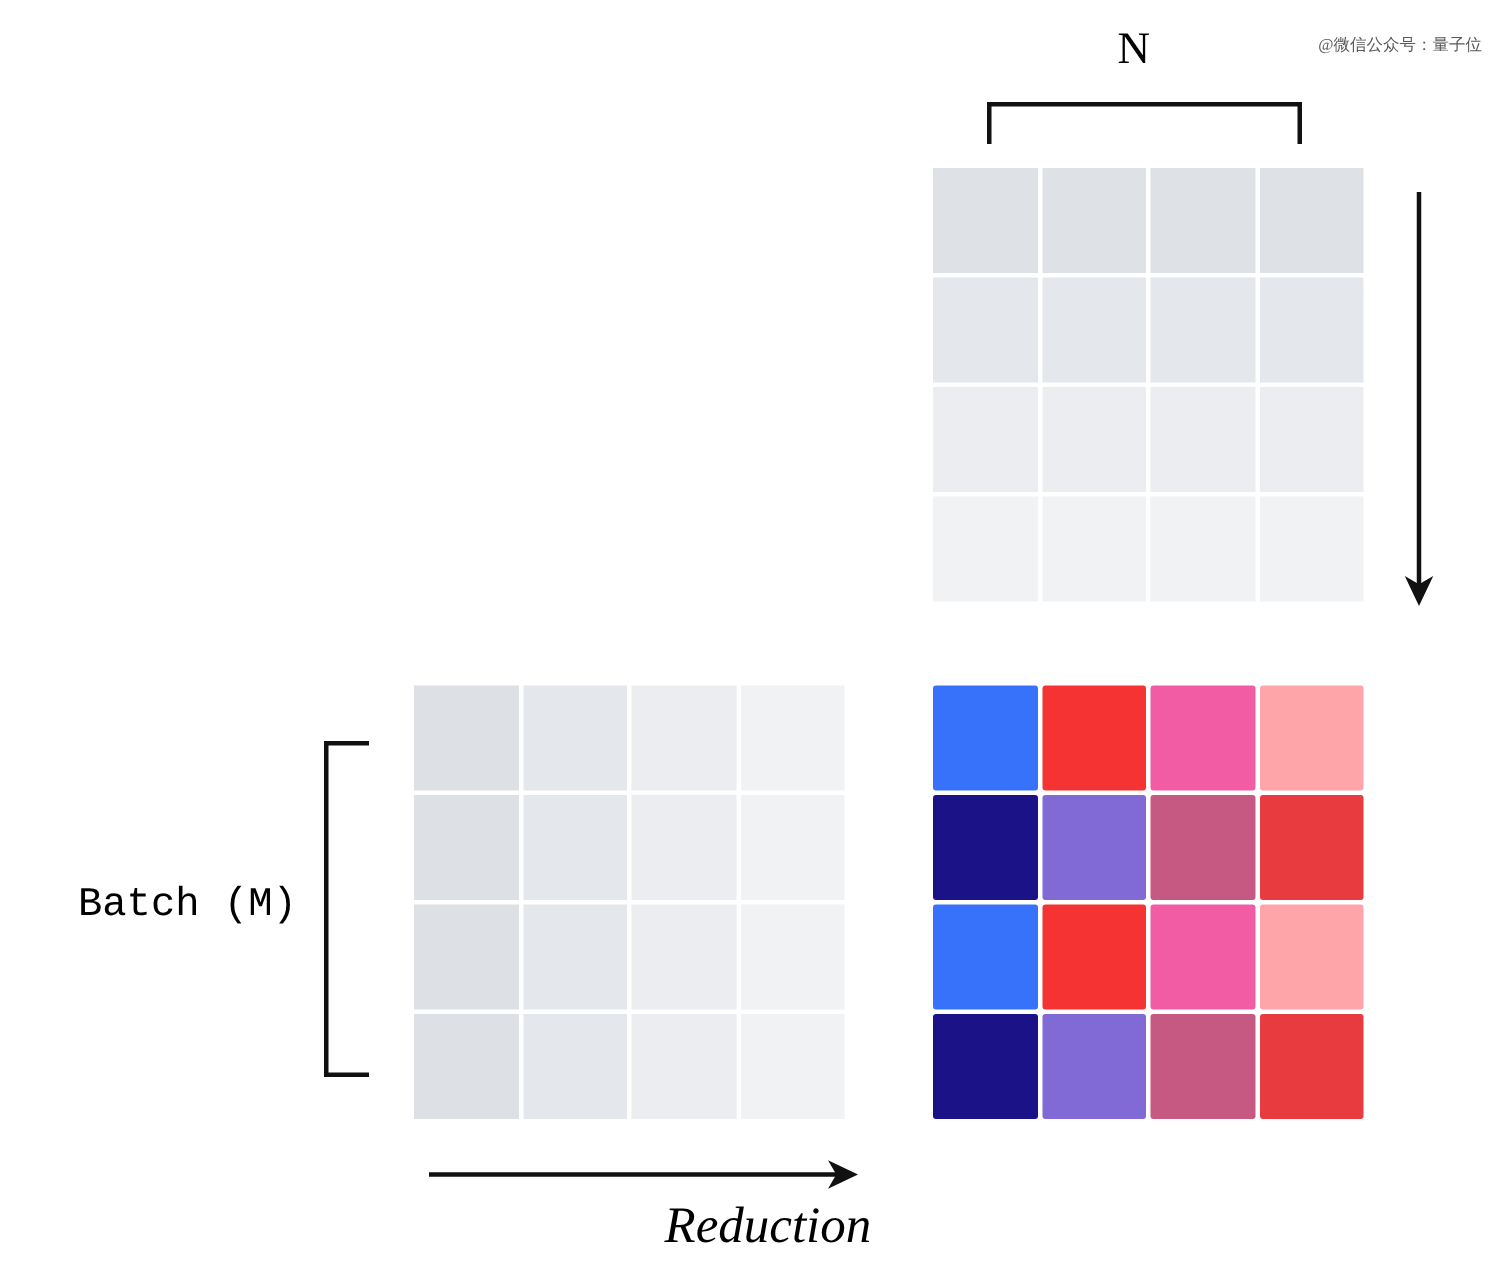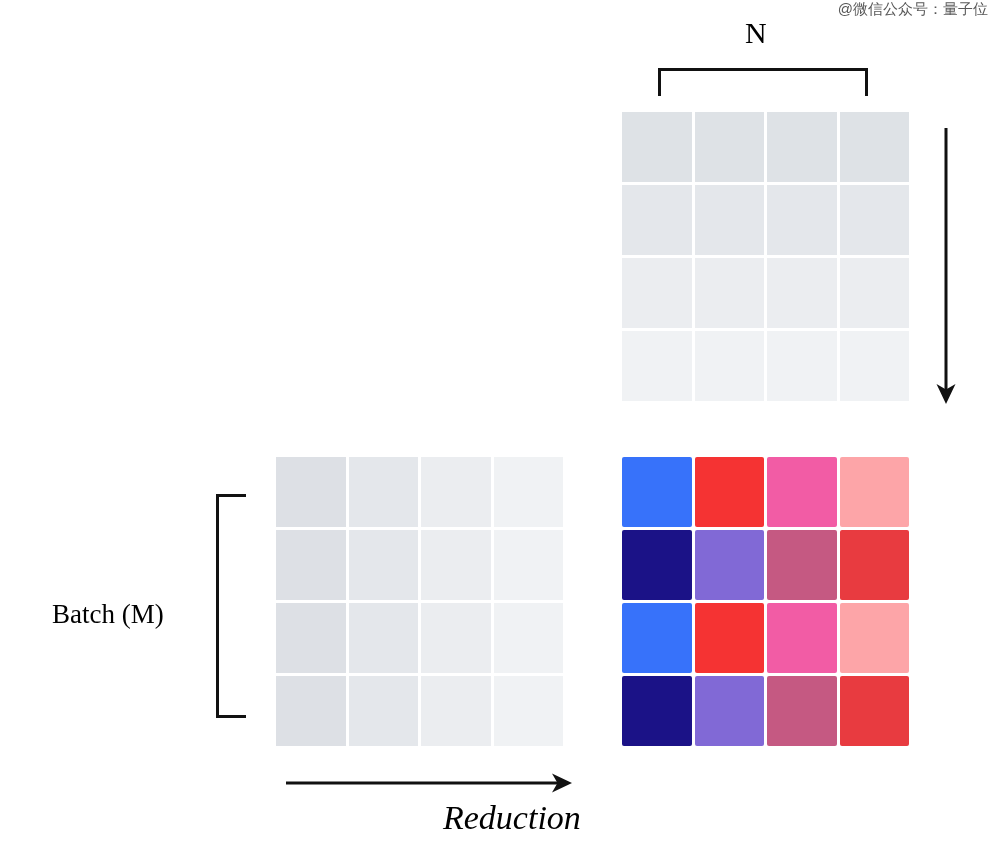--- a/index.html
+++ b/index.html
@@ -19,24 +19,24 @@
   .canvas {
     position: absolute;
     inset: 0;
     width: 998px;
     height: 858px;
   }
 
   
   .watermark {
     position: absolute;
-    top: 0;
+    top: 22px;
     right: 10px;
-    font-family: Liberation Sans, sans-serif;
-    font-size: 15px;
+    font-family: Liberation Serif, serif;
+    font-size: 11px;
     color: #4a4a4a;
     letter-spacing: 0px;
     white-space: nowrap;
     opacity: .92;
   }
 
   
   .n-label {
     position: absolute;
     left: 745px;
@@ -71,23 +71,22 @@
     border-bottom: 3px solid #111;
     box-sizing: border-box;
   }
 
   
   .batch-label {
     position: absolute;
     left: 52px;
     top: 589px;
     font-size: 27px;
-    font-family: Liberation Serif, serif;
+    font-family: Liberation Mono, monospace;
     white-space: nowrap;
-    margin-top: 10px;
   }
   .reduction-label {
     position: absolute;
     left: 443px;
     top: 799px;
     font-size: 34px;
     font-style: italic;
     font-family: "Liberation Serif", serif;
     white-space: nowrap;
   }

